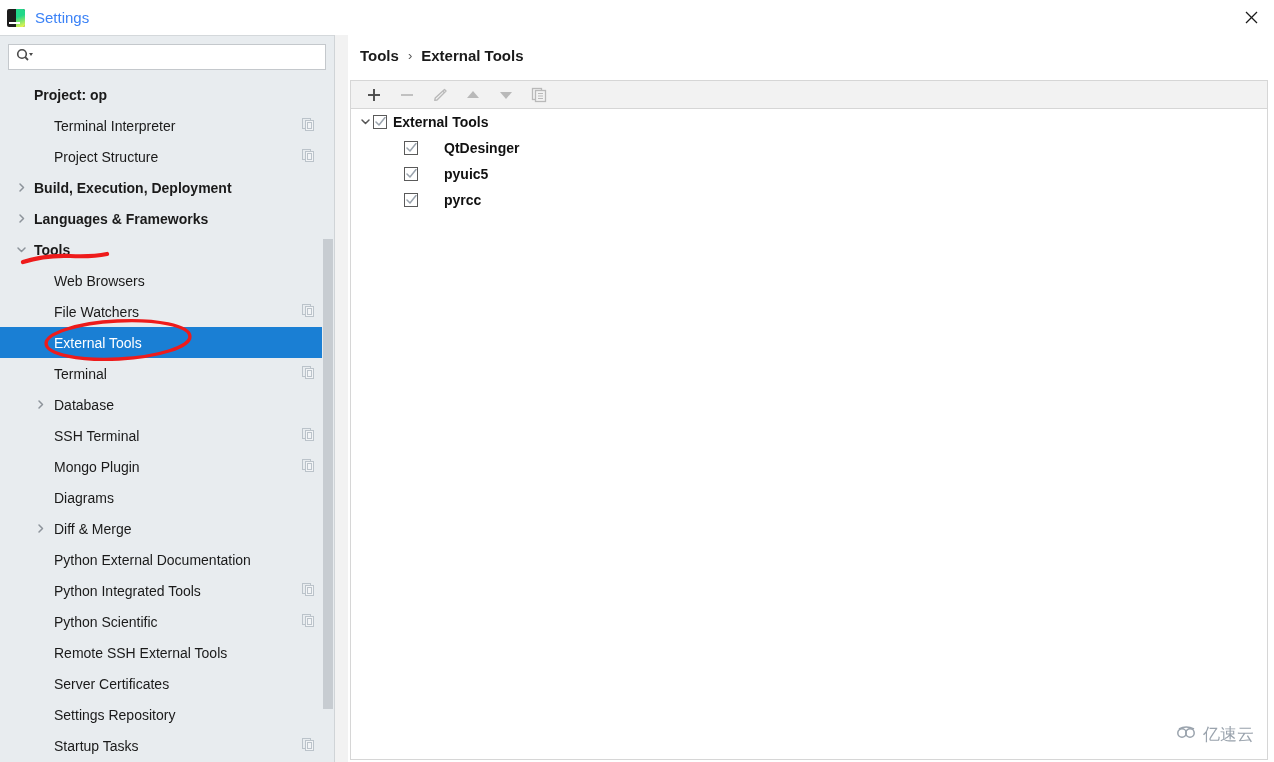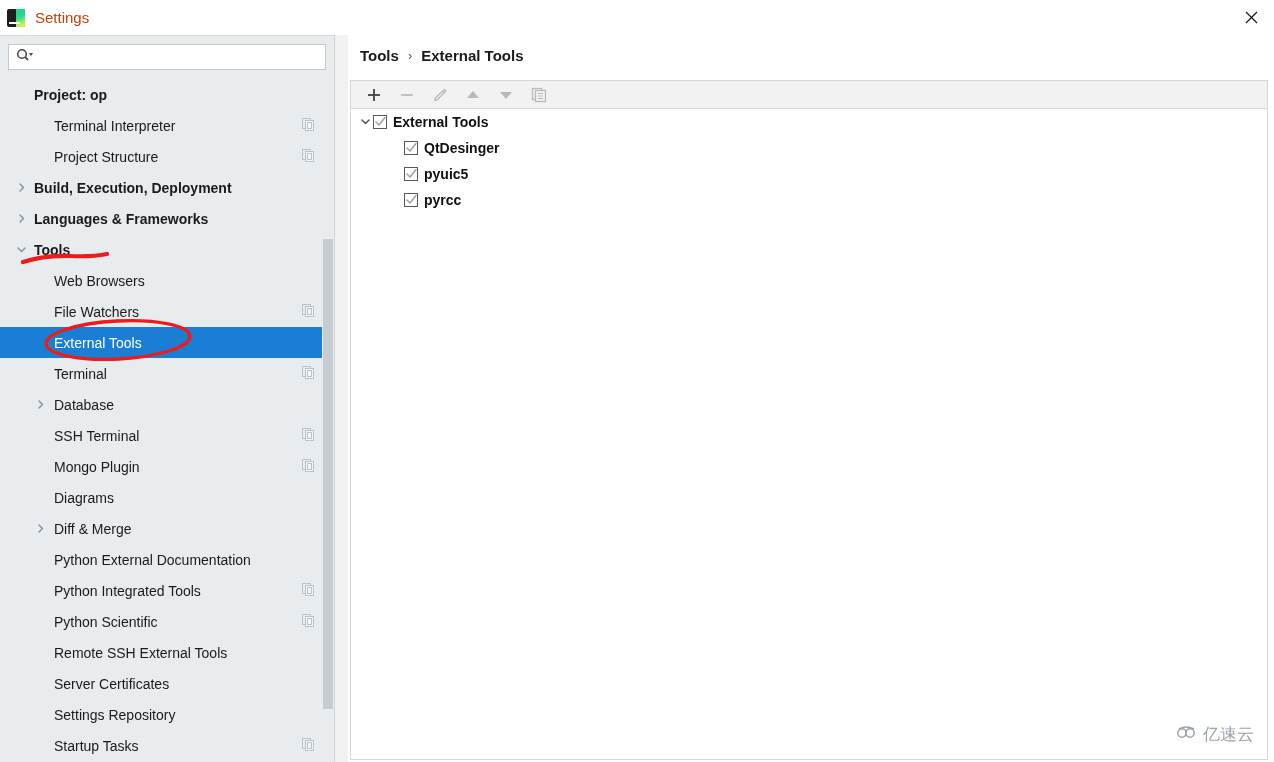--- a/index.html
+++ b/index.html
@@ -35,21 +35,21 @@
     letter-spacing: -0.5px; line-height: 9px;
     font-family: "Liberation Sans", sans-serif;
     padding-left: 32px;
   }
   #app-icon .bar {
     position: absolute; left: 2px; bottom: 3px;
     width: 11px; height: 2px; background: #fff;
   }
   #win-title {
     margin-left: 10px;
-    font-size: 15px; color: #c2410c;
+    font-size: 15px; color: #3b82f6;
   }
   #close-btn {
     position: absolute; right: 0; top: 0;
     width: 46px; height: 35px;
     display: flex; align-items: center; justify-content: center;
     cursor: pointer;
   }
   #close-btn svg { display: block; }
 
   
@@ -176,21 +176,21 @@
   }
   .cbox {
     width: 14px; height: 14px;
     border: 1px solid #5a5a5a;
     background: #ffffff;
     display: inline-flex; align-items: center; justify-content: center;
     flex: none;
   }
   .ttrow .tlabel { margin-left: 6px; }
   .ttrow.root { padding-left: 6px; }
-  .ttrow.child { padding-left: 53px; }
+  .ttrow.child { padding-left: 53px; gap: 20px; }
 
   
   #annotations {
     position: absolute; left: 0; top: 0;
     width: 1274px; height: 762px;
     pointer-events: none;
   }
 
   
   #watermark {

